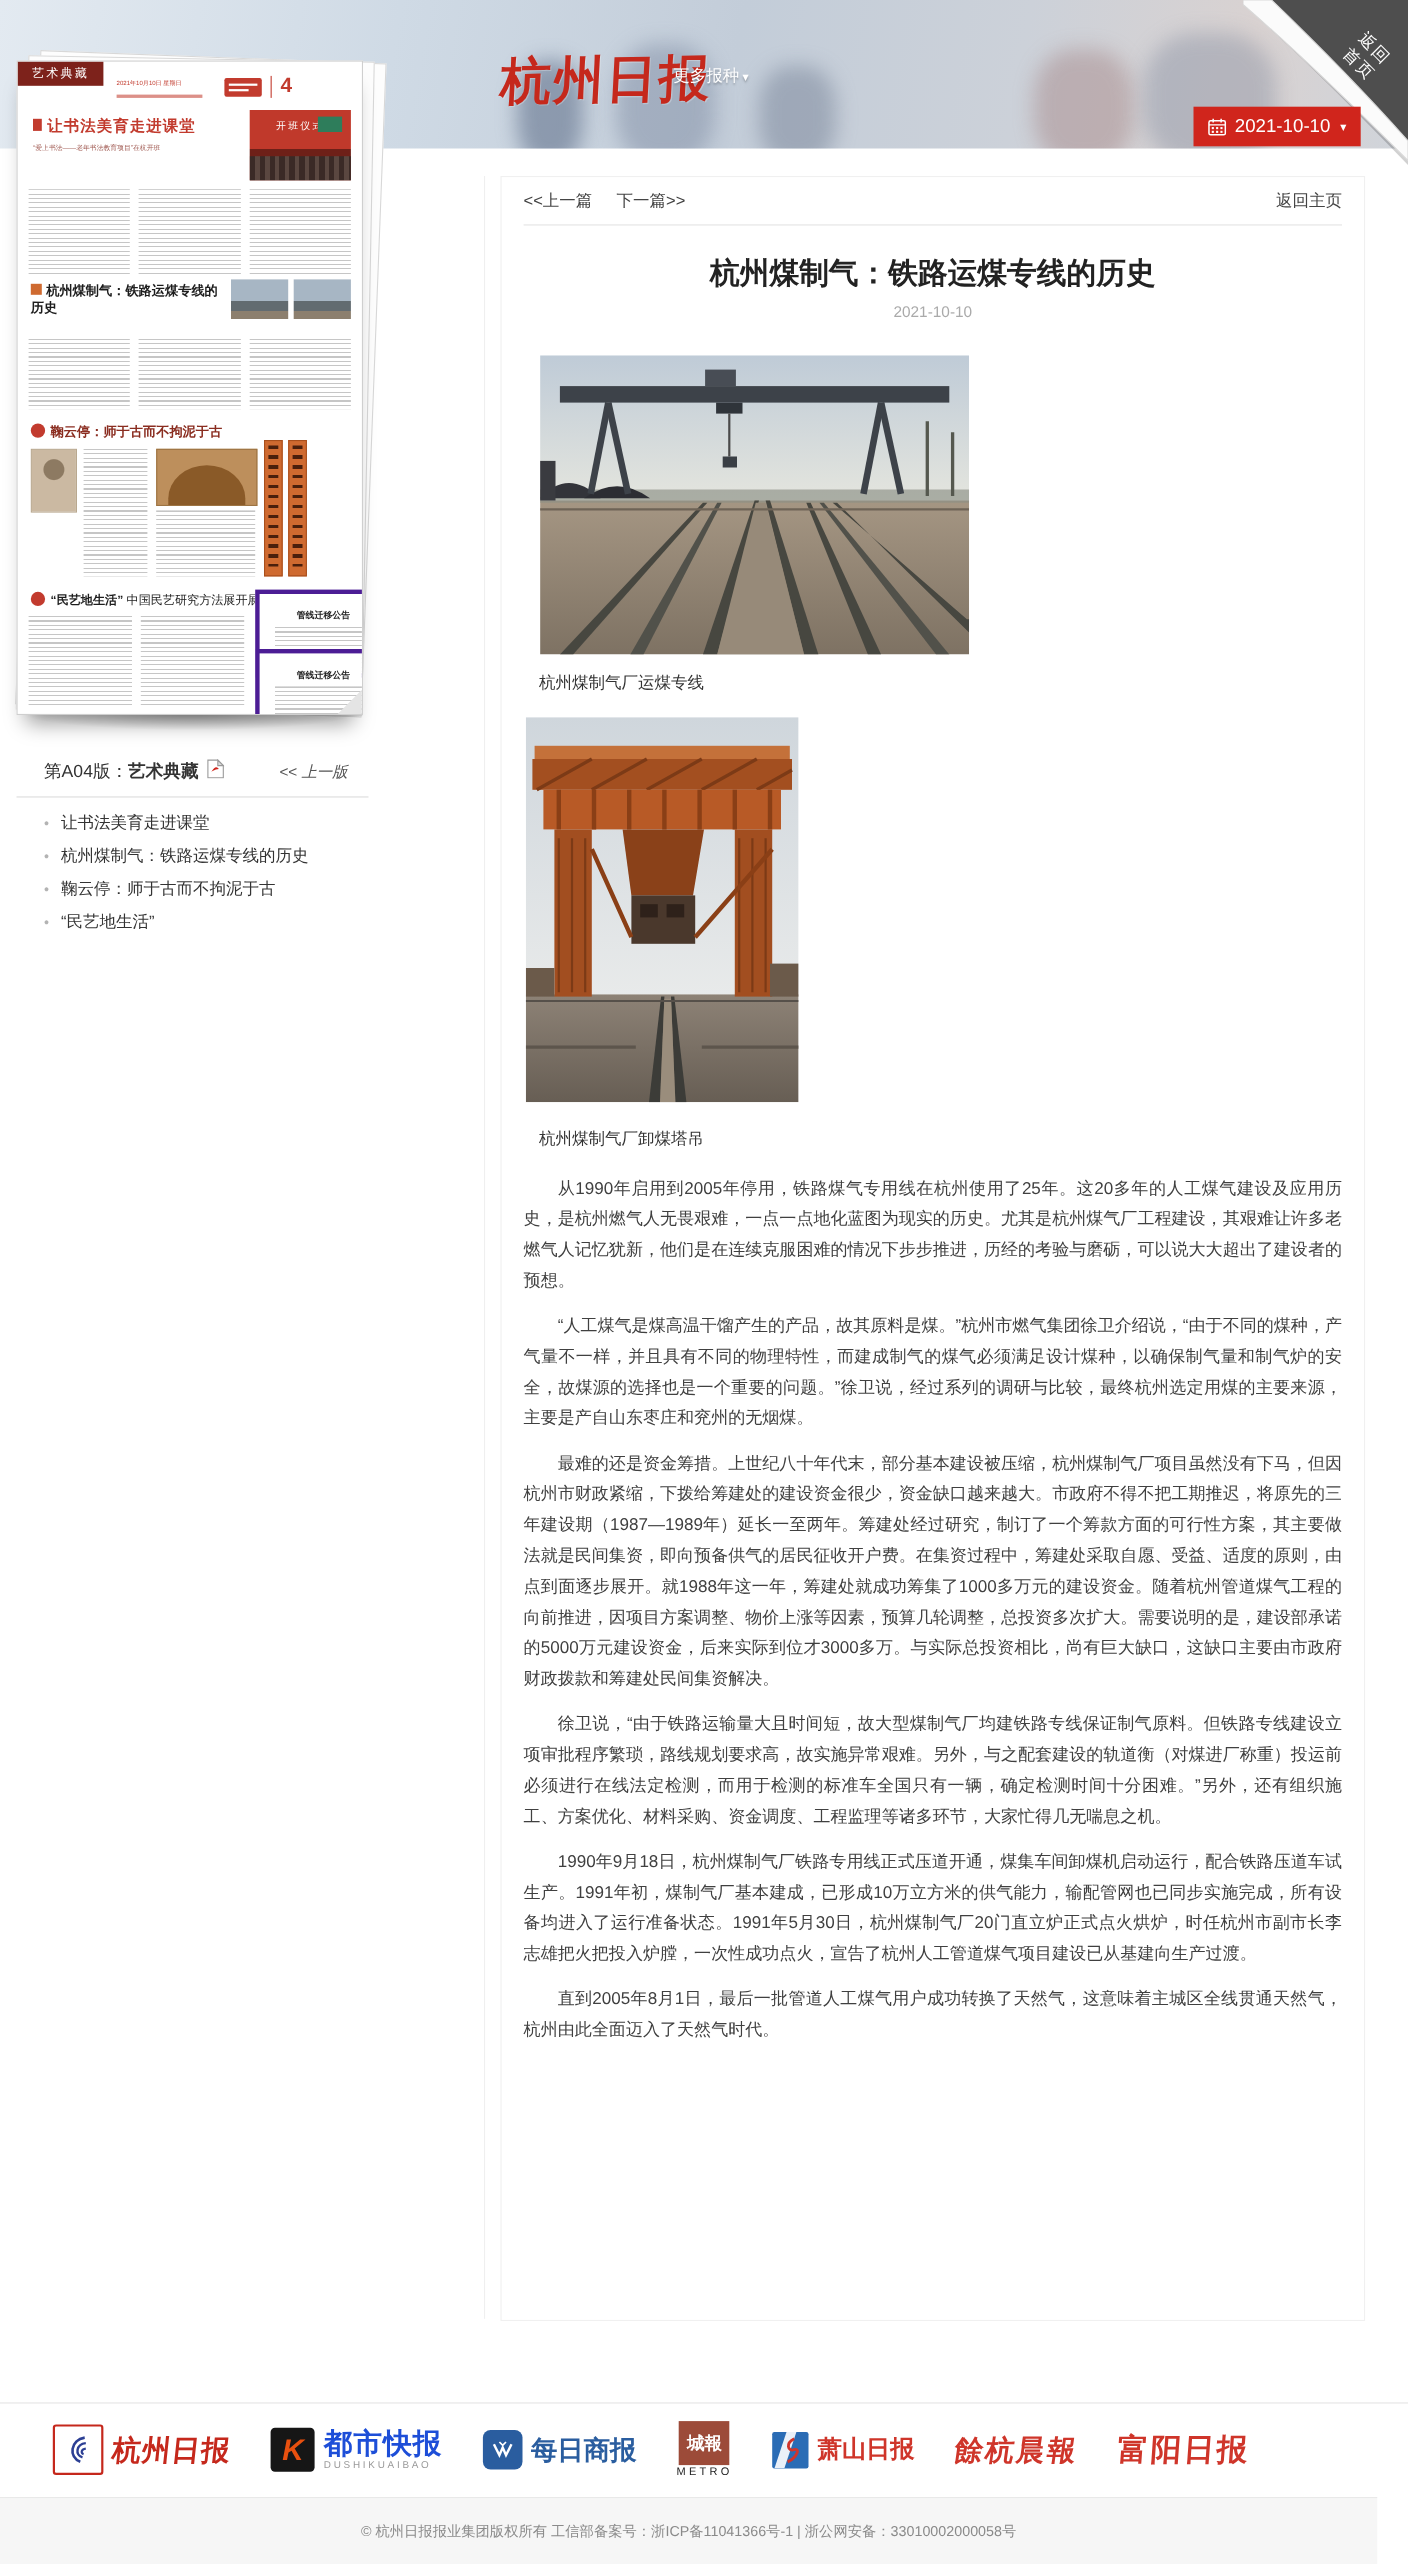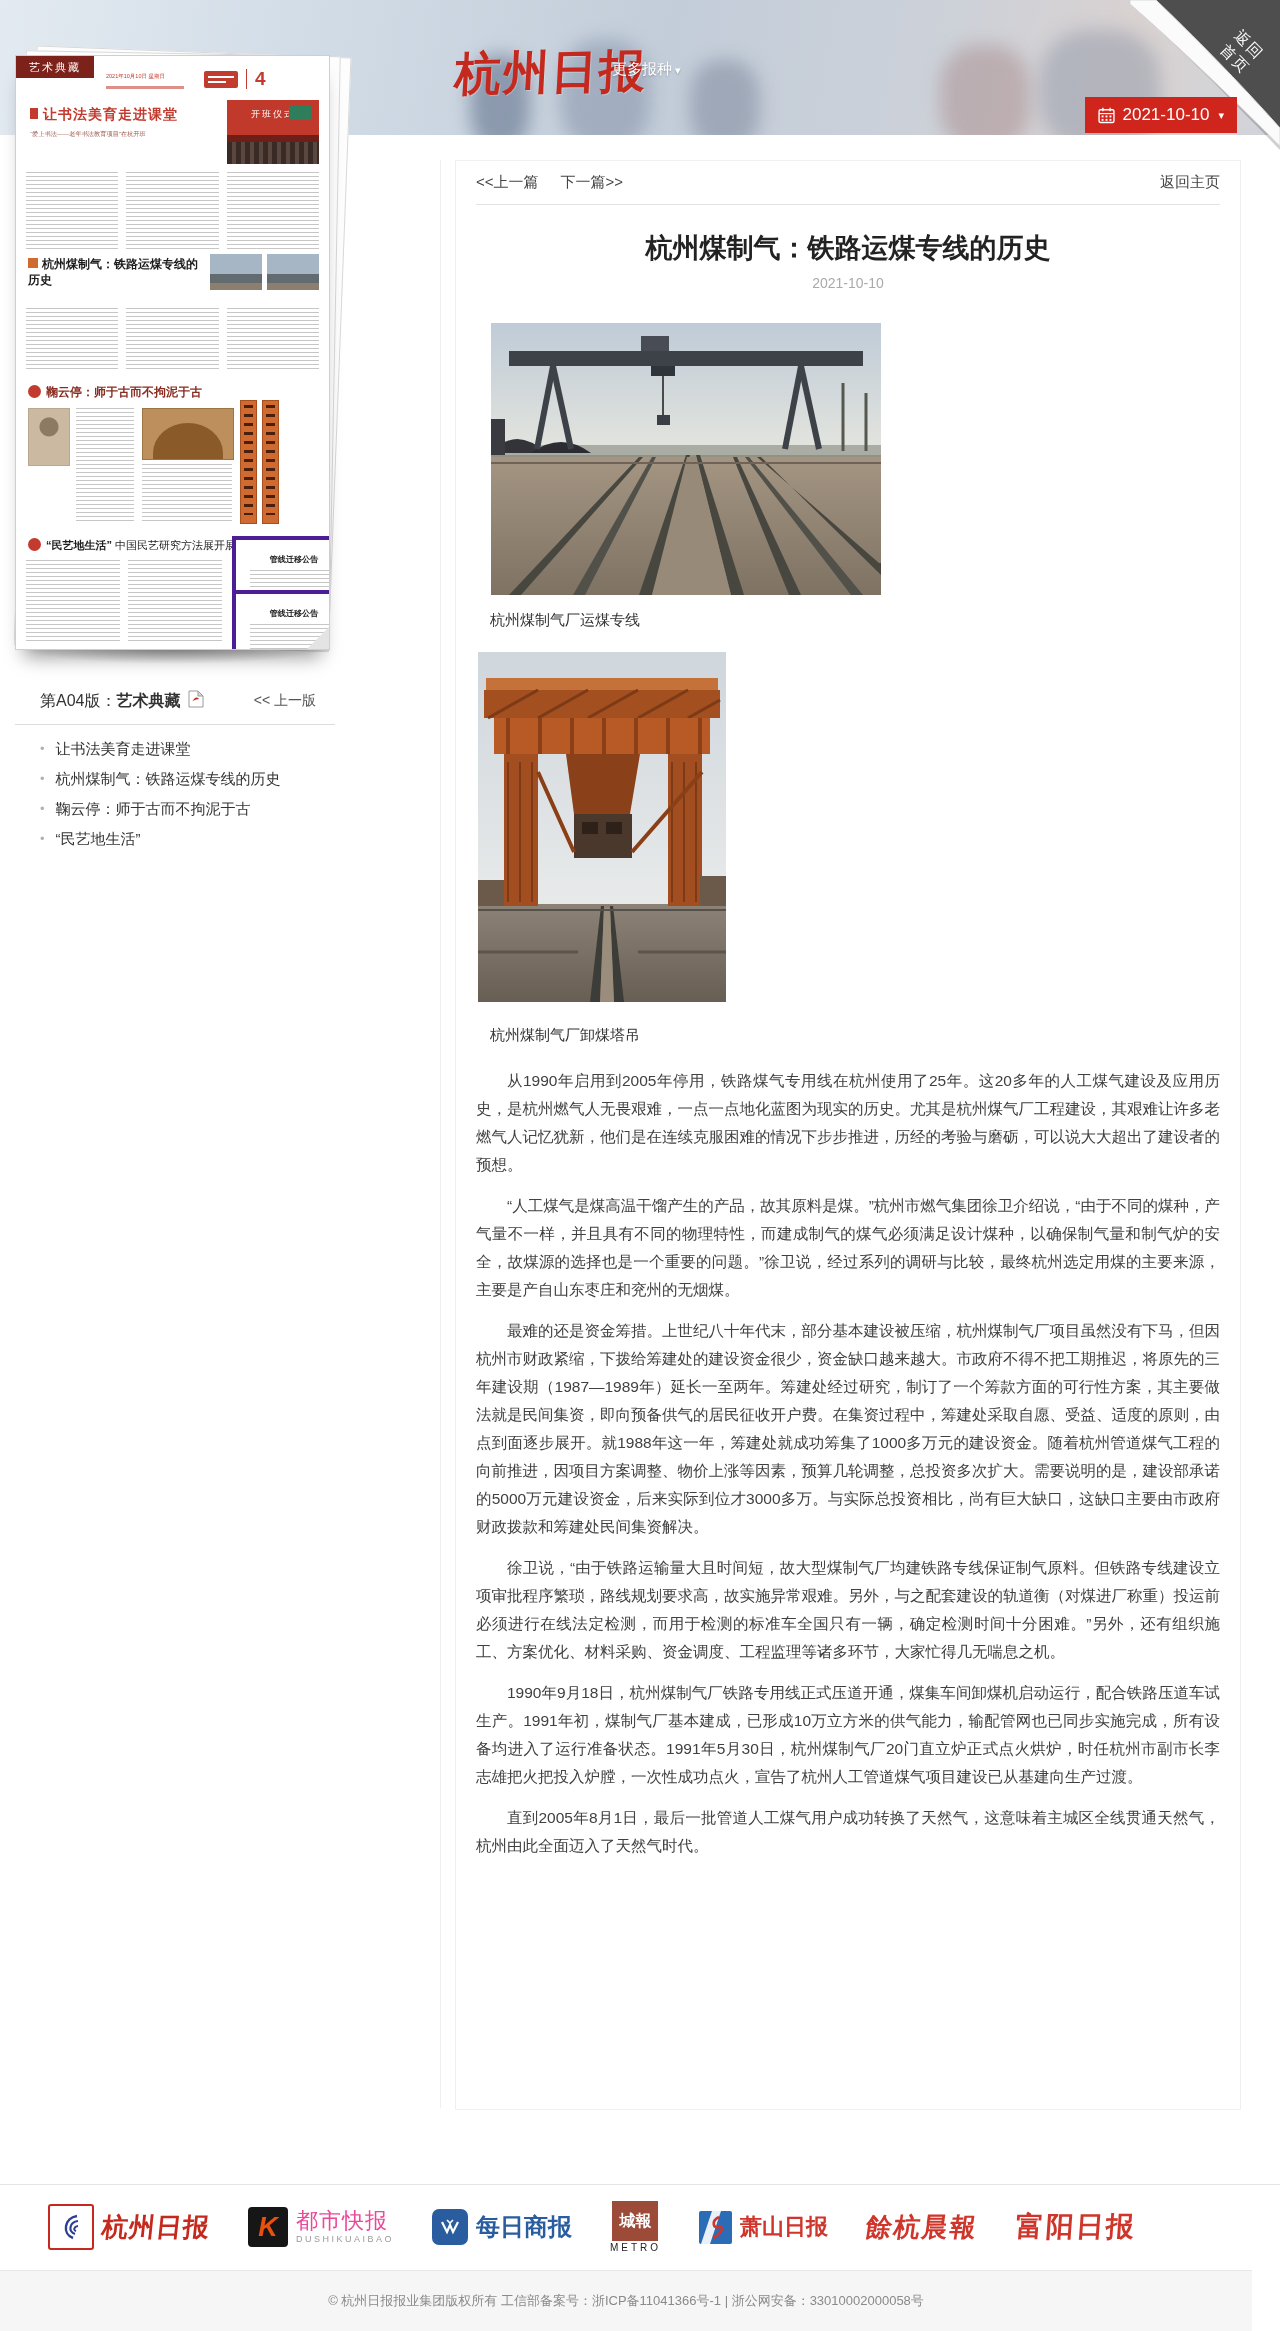--- a/index.html
+++ b/index.html
@@ -96,21 +96,21 @@
   .tp-colsD div{flex:1;}
   .notice{position:absolute;left:216px;width:88px;border:4px solid #4c1d95;background:#fff;padding:14px;}
   .n1{top:480px;height:44px;} .n2{top:534px;height:52px;}
   .notice .nt{font-size:9px;font-weight:bold;text-align:center;color:#222;margin-bottom:3px;white-space:nowrap;
     transform:scale(.9);transform-origin:center top;}
   .notice .nb{height:100%;}
 
   .edition-row{position:absolute;left:40px;top:690px;width:276px;display:flex;align-items:center;font-size:16px;}
   .edition-row .bold{font-weight:bold;}
   .pdf-ic{margin-left:8px;cursor:pointer;}
-  .prev-edition{margin-left:auto;font-size:14px;color:#555;cursor:pointer;}
+  .prev-edition{margin-left:auto;font-size:14px;color:#555;cursor:pointer;font-style:italic;}
   .edition-divider{position:absolute;left:15px;top:724px;width:320px;border-top:1px solid #dcdcdc;}
   .art-list{position:absolute;left:40px;top:740px;width:300px;}
   .art-item{display:flex;align-items:flex-start;margin-bottom:13px;font-size:15px;line-height:17px;color:#333;cursor:pointer;}
   .art-item .dot{color:#b3b3b3;margin-right:11px;font-size:13px;line-height:17px;}
 
   
   .main-card{position:absolute;left:455px;top:160px;width:786px;height:1950px;background:#fff;
     border:1px solid #f0f0f0;box-sizing:border-box;padding:12px 20px 30px;}
   .nav-row{display:flex;align-items:center;font-size:15px;color:#444;}
   .nav-row .lnk{cursor:pointer;}
@@ -130,21 +130,21 @@
   .foot-divider{position:absolute;left:0;top:2184px;width:1280px;border-top:1px solid #e4e4e4;}
   .papers{position:absolute;left:48px;top:2198px;width:1088px;height:58px;display:flex;align-items:center;
     justify-content:space-between;}
   .paper{display:flex;align-items:center;gap:8px;cursor:pointer;}
   .serifb{font-family:"DejaVu Serif","Liberation Serif",serif;font-weight:bold;}
   .p-hz-box{width:42px;height:42px;border:2px solid #c5281c;border-radius:3px;display:flex;align-items:center;justify-content:center;background:#fff;}
   .p-hz .name{color:#c5281c;font-size:26px;transform:skewX(-6deg);letter-spacing:1px;}
   .p-k-box{width:40px;height:40px;background:#161616;border-radius:4px;color:#e8500f;font-weight:bold;font-size:27px;
     display:flex;align-items:center;justify-content:center;font-style:italic;}
   .p-col{display:flex;flex-direction:column;line-height:1;}
-  .p-dskb .name{color:#ec4899;font-size:22px;font-weight:normal;letter-spacing:1px;}
+  .p-dskb .name{color:#1d4ed8;font-size:26px;font-weight:bold;letter-spacing:1px;}
   .p-dskb .sub{color:#9a9a9a;font-size:9px;letter-spacing:2.5px;margin-top:3px;}
   .p-mrsb-box{width:36px;height:36px;background:#2a5d9f;border-radius:7px;display:flex;align-items:center;justify-content:center;}
   .p-mrsb .name{color:#2a5d9f;font-size:24px;}
   .p-cb-box{width:46px;height:40px;background:#9c4b39;color:#fff;display:flex;align-items:center;justify-content:center;
     font-size:16px;font-weight:bold;font-family:"DejaVu Serif",serif;}
   .p-cb .sub{color:#222;font-size:10px;letter-spacing:3px;margin-top:2px;}
   .p-xs-box{width:33px;height:33px;background:#2a6cb5;position:relative;overflow:hidden;border-radius:2px;}
   .p-xs .name{color:#cf352a;font-size:22px;font-weight:bold;}
   .p-yh .name{color:#cf352a;font-size:26px;transform:skewX(-8deg);letter-spacing:2px;}
   .p-fy .name{color:#cf352a;font-size:28px;transform:skewX(-4deg);letter-spacing:2px;}

